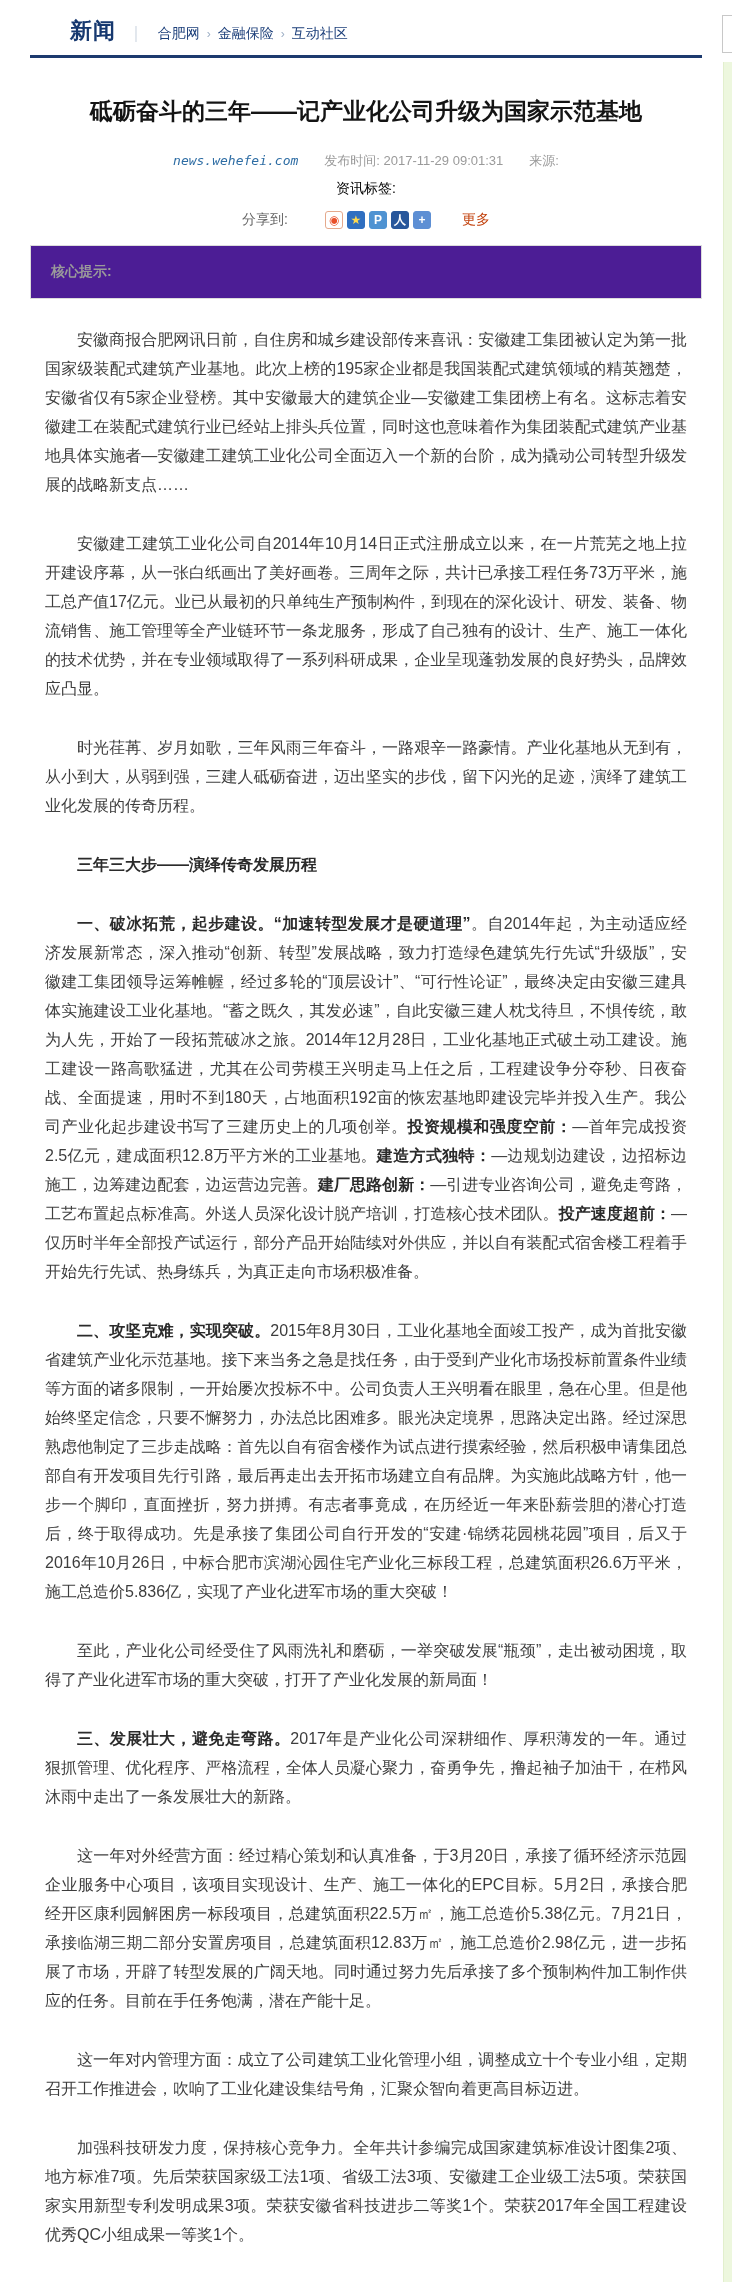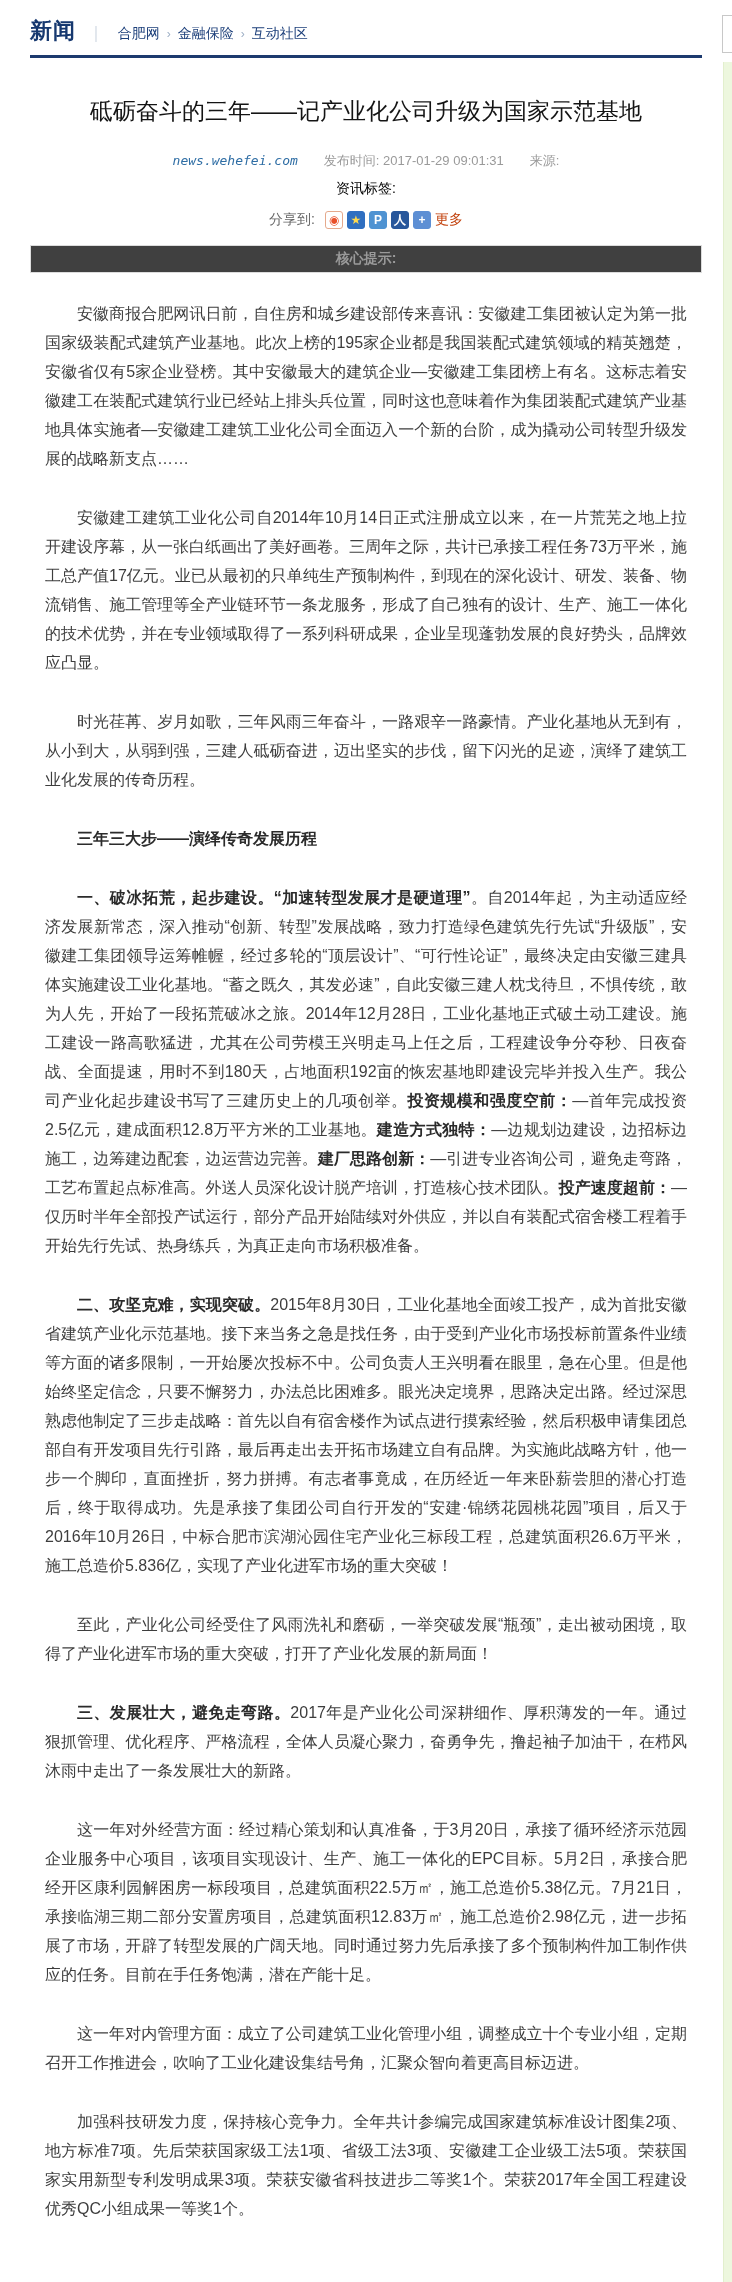--- a/index.html
+++ b/index.html
@@ -3,52 +3,52 @@
 <meta charset="utf-8">
 <style>
   html,body{margin:0;padding:0;}
   body{
     width:732px; min-height:2282px; position:relative;
     background:#ffffff; overflow-x:hidden;
     font-family:"Liberation Sans","DejaVu Sans",sans-serif;
     color:#3d3d3d;
   }
   
-  .topnav{padding:16px 0 0 30px; display:flex; align-items:baseline;}
+  .topnav{padding:16px 0 0 30px; display:flex; align-items:baseline;margin-left:40px;}
   .brand{font-size:22px; font-weight:bold; color:#16386f; letter-spacing:1px;}
   .nav-divider{color:#c9d2de; margin:0 12px; font-size:16px;}
   .nav-links{font-size:14px; color:#1c3f7a;}
   .nav-links a{color:#1c3f7a; text-decoration:none; margin:0 2px; cursor:pointer;}
   .crumb-sep{color:#9fb0c6; margin:0 5px; font-size:12px;}
   .nav-rule{height:3px; background:#1c3a6e; margin:9px 30px 0 30px;}
   
   .right-box{position:absolute; top:15px; left:722px; width:40px; height:36px;
     background:#fff; border:1px solid #c8c8c8;}
   .right-strip{position:absolute; top:62px; left:723px; width:9px; bottom:0;
     background:#edf7de; border-left:1px solid #e2efcd;}
   
   .title{margin:38px 36px 0 36px; text-align:center; font-size:23px;
-    font-weight:normal; color:#141414; line-height:30px;}
+    font-weight:bold; color:#141414; line-height:30px;}
   .meta{margin-top:26px; text-align:center; font-size:13px; color:#9a9a9a;}
   .meta .site{font-family:"DejaVu Sans Mono","Liberation Mono",monospace;
     color:#2e6da4; text-decoration:none; margin-right:26px; cursor:pointer;font-style:italic;}
   .meta .pub{margin-right:26px;}
   .tags-line{margin-top:10px; text-align:center; font-size:14px;
     font-weight:normal; color:#000;}
   .share-line{margin-top:13px; text-align:center; font-size:14px; color:#666;
-    display:flex; align-items:center; justify-content:center;}
+    display:flex; align-items:center; justify-content:center;gap:27px;}
   .share-label{margin-right:8px;}
   .sicon{display:inline-flex; align-items:center; justify-content:center;
     width:18px; height:18px; border-radius:3px; margin:0 2px;
     font-size:12px; font-weight:bold; line-height:1; cursor:pointer;
     box-sizing:border-box;}
   .share-more{color:#c2410c; margin-left:2px; cursor:pointer;}
   
-  .hint{margin:16px 30px 0 30px; background:#404040; border:1px solid #dcdcdc;
-    padding:4px 20px; font-size:14px; font-weight:bold; color:#9a9a9a;text-align:center;}
+  .hint{margin:16px 30px 0 30px; background:#4c1d95; border:1px solid #dcdcdc;
+    padding:17px 20px; font-size:14px; font-weight:bold; color:#9a9a9a;}
   
   .article{margin:26px 45px 0 45px; font-size:16px; line-height:29px;
     color:#3d3d3d; text-align:justify;}
   .blk{margin:0 0 30px 0; text-indent:2em;}
   .blk.h{font-weight:bold; color:#2b2b2b;}
   .blk .b{font-weight:bold; color:#2b2b2b;}
 </style>
 </head>
 <body>
 
@@ -60,21 +60,21 @@
   <span class="nav-divider">｜</span>
   <span class="nav-links">
     <a>合肥网</a><span class="crumb-sep">›</span><a>金融保险</a><span class="crumb-sep">›</span><a>互动社区</a>
   </span>
 </div>
 <div class="nav-rule"></div>
 
 <h1 class="title">砥砺奋斗的三年——记产业化公司升级为国家示范基地</h1>
 
 <div class="meta">
-  <a class="site">news.wehefei.com</a><span class="pub"><span>发布时间:</span> <span>2017-01-29 09:01:31</span></span><span>来源:</span>
+  <a class="site">news.wehefei.com</a><span class="pub"><span>发布时间:</span> <span>2017-11-29 09:01:31</span></span><span>来源:</span>
 </div>
 
 <div class="tags-line">资讯标签:</div>
 
 <div class="share-line">
   <span class="share-label">分享到:</span>
   <span id="share-icons"><span class="sicon" style="background: rgb(255, 255, 255); color: rgb(232, 80, 42); border: 1px solid rgb(229, 169, 140);">◉</span><span class="sicon" style="background: rgb(47, 111, 193); color: rgb(255, 217, 77); border: 1px solid rgb(47, 111, 193);">★</span><span class="sicon" style="background: rgb(79, 147, 210); color: rgb(255, 255, 255); border: 1px solid rgb(79, 147, 210);">P</span><span class="sicon" style="background: rgb(40, 87, 155); color: rgb(255, 255, 255); border: 1px solid rgb(40, 87, 155);">人</span><span class="sicon" style="background: rgb(93, 143, 212); color: rgb(255, 255, 255); border: 1px solid rgb(93, 143, 212);">+</span></span>
   <span class="share-more">更多</span>
 </div>
 

